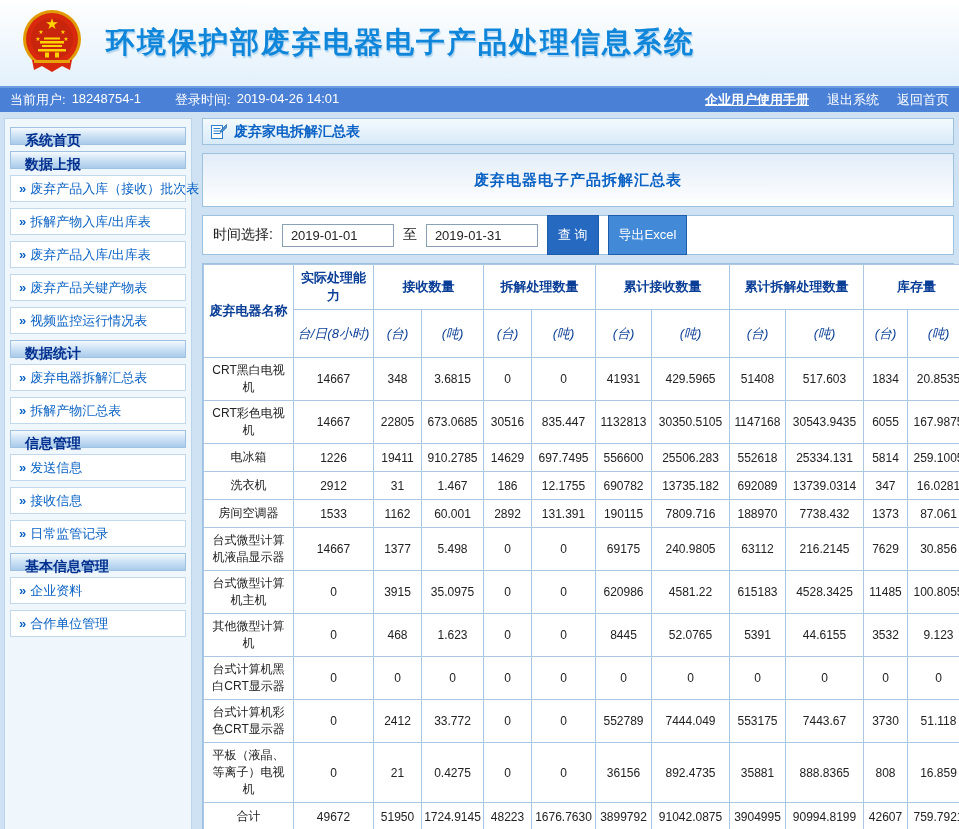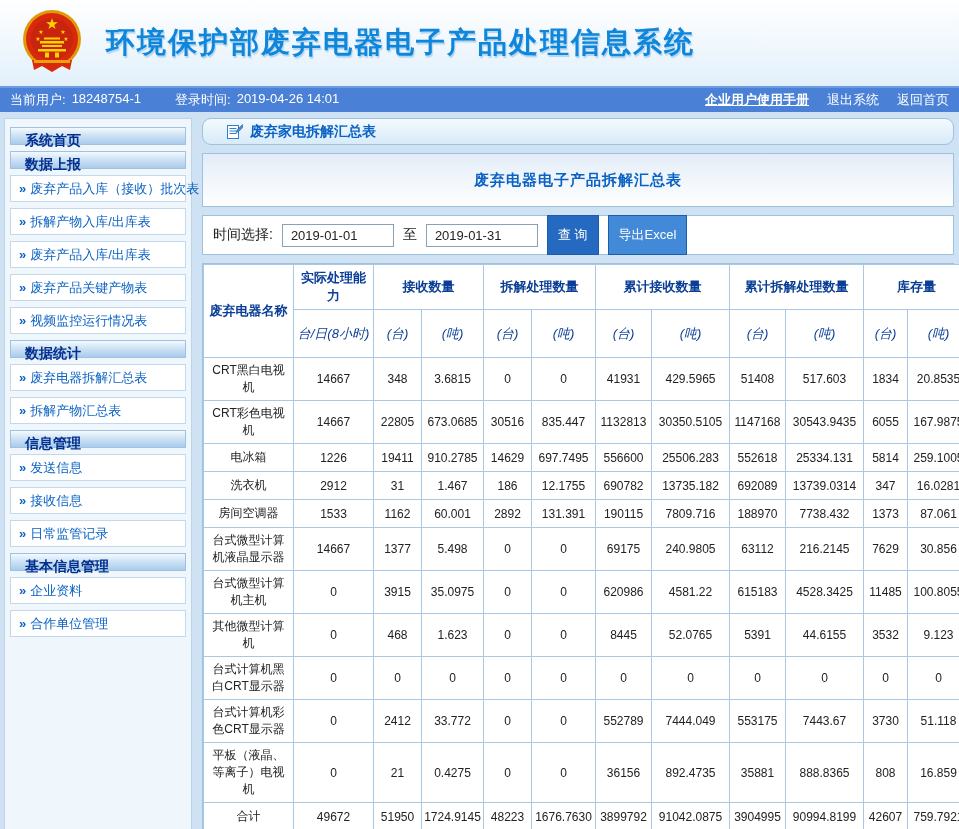--- a/index.html
+++ b/index.html
@@ -66,22 +66,21 @@
     cursor:pointer; white-space:nowrap;
   }
   .sb-link .arrow { color:#0a62c4; margin-right:4px; font-weight:bold; }
   
   .main { flex:1; display:flex; flex-direction:column; gap:8px; min-width:0; }
   .panel { border:1px solid #9dc2e0; background:#fff; }
   .title-bar {
     height:27px;
     background:linear-gradient(#f4fafe, #d8eaf9);
     display:flex; align-items:center; gap:7px;
-    padding-left:24px;
-    border-radius:9px;
+    padding-left:8px;
   }
   .title-bar .t { color:#0a62c4; font-weight:bold; font-size:14px; }
   .report-icon { width:16px; height:15px; display:inline-block; }
   .heading-box {
     height:54px;
     background:linear-gradient(#e3edf8, #ffffff);
     display:flex; align-items:center; justify-content:center;
   }
   .heading-box .h { color:#0a62c4; font-weight:bold; font-size:15px; letter-spacing:1px; }
   .filter-box {

